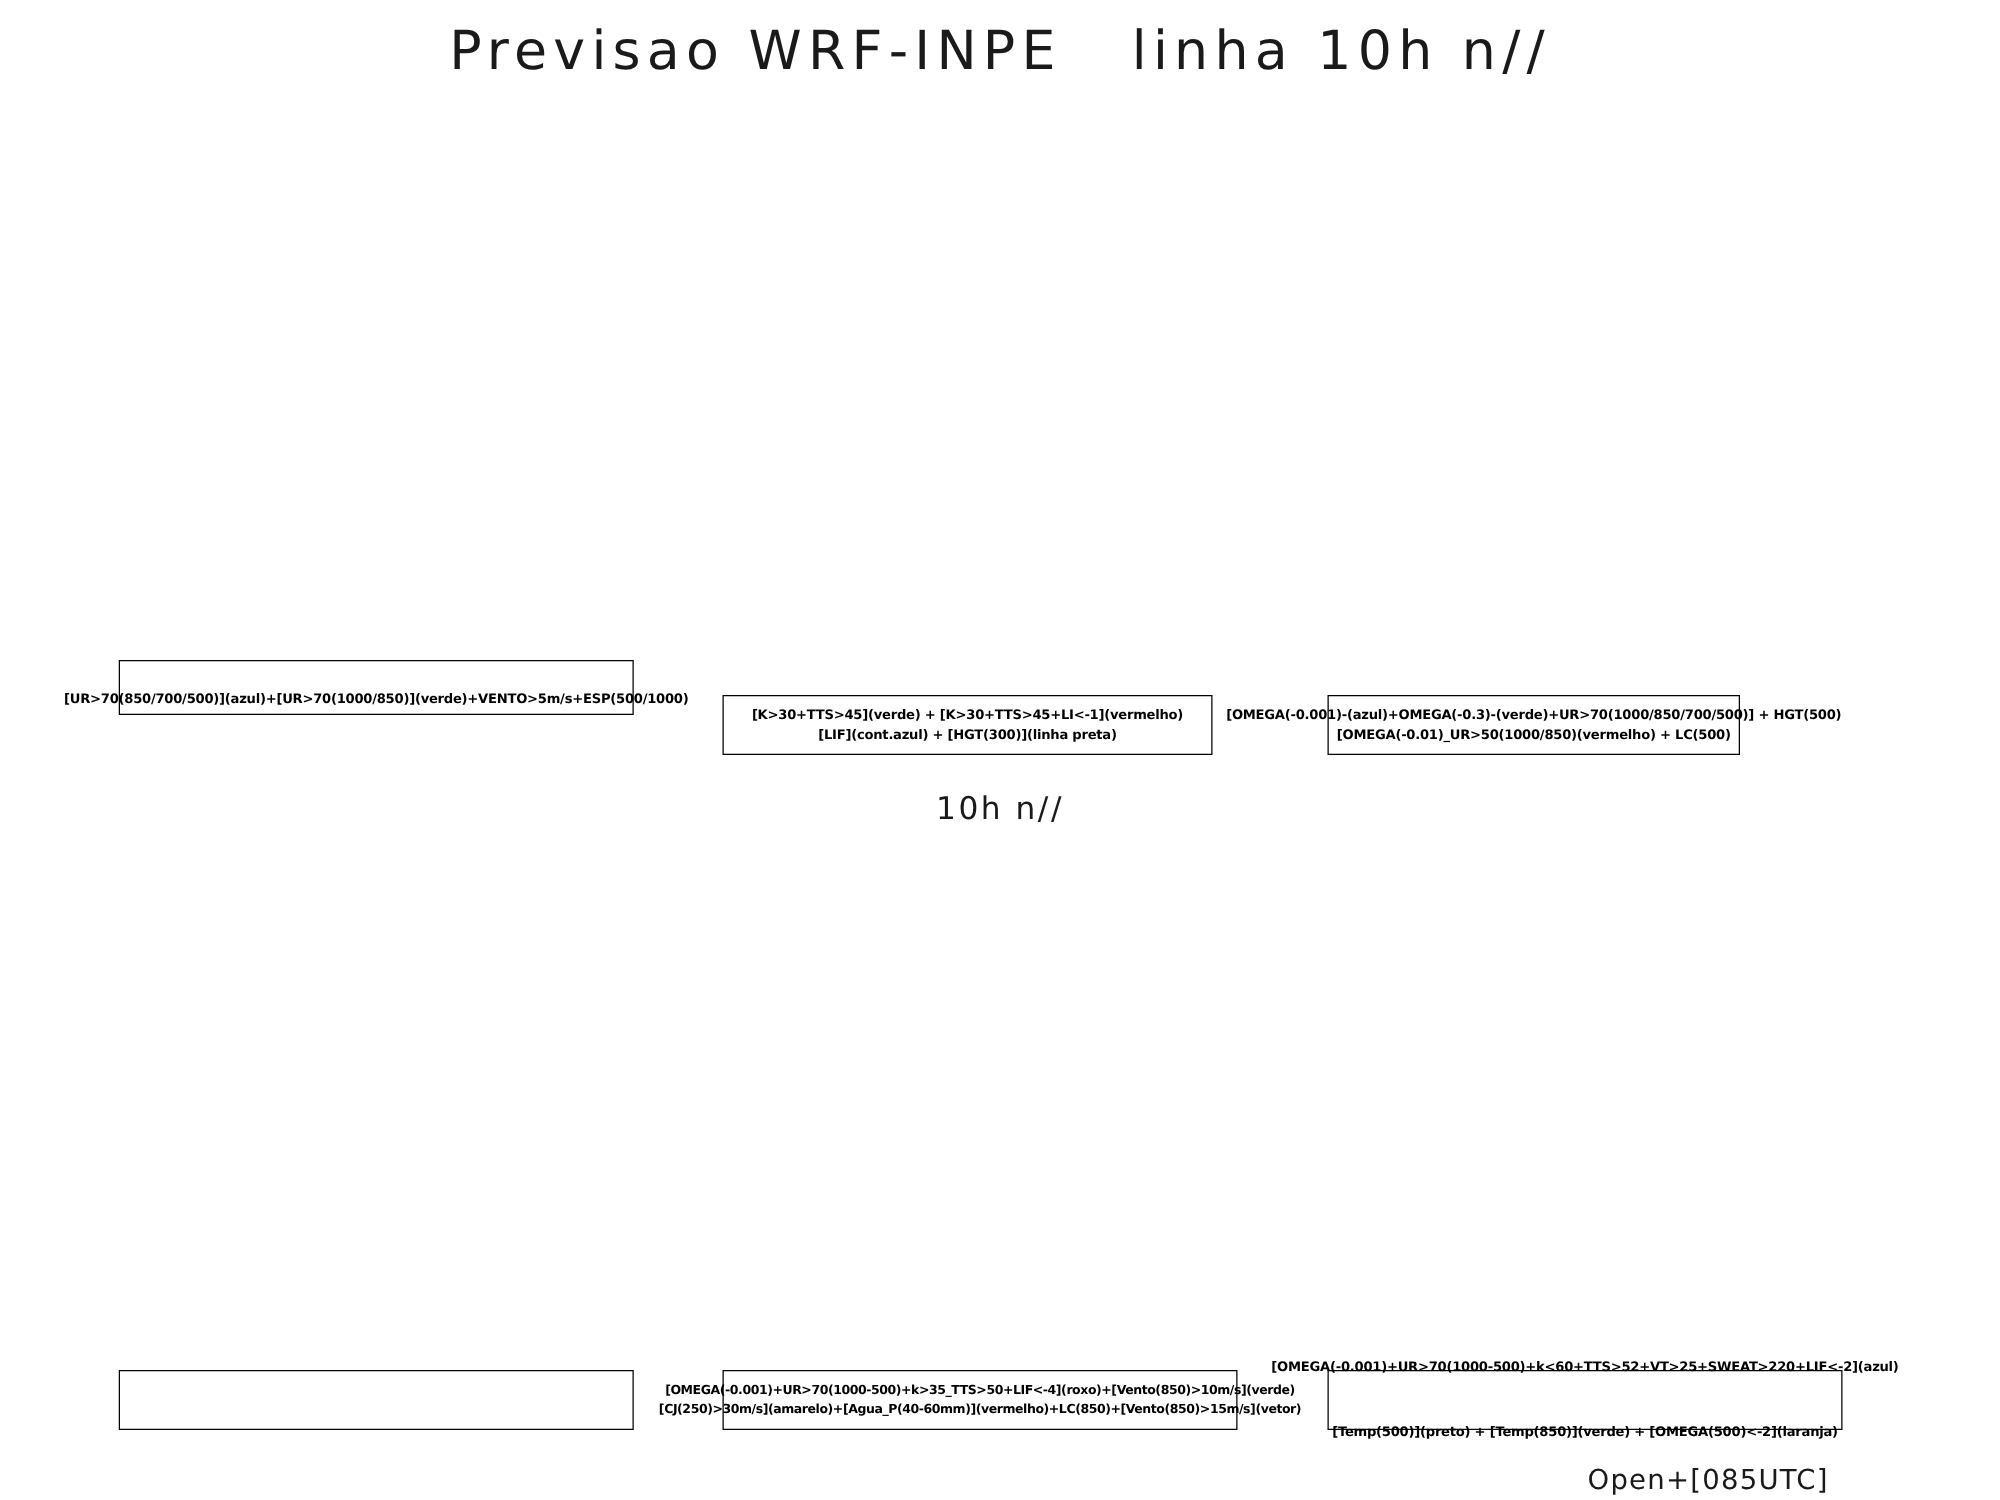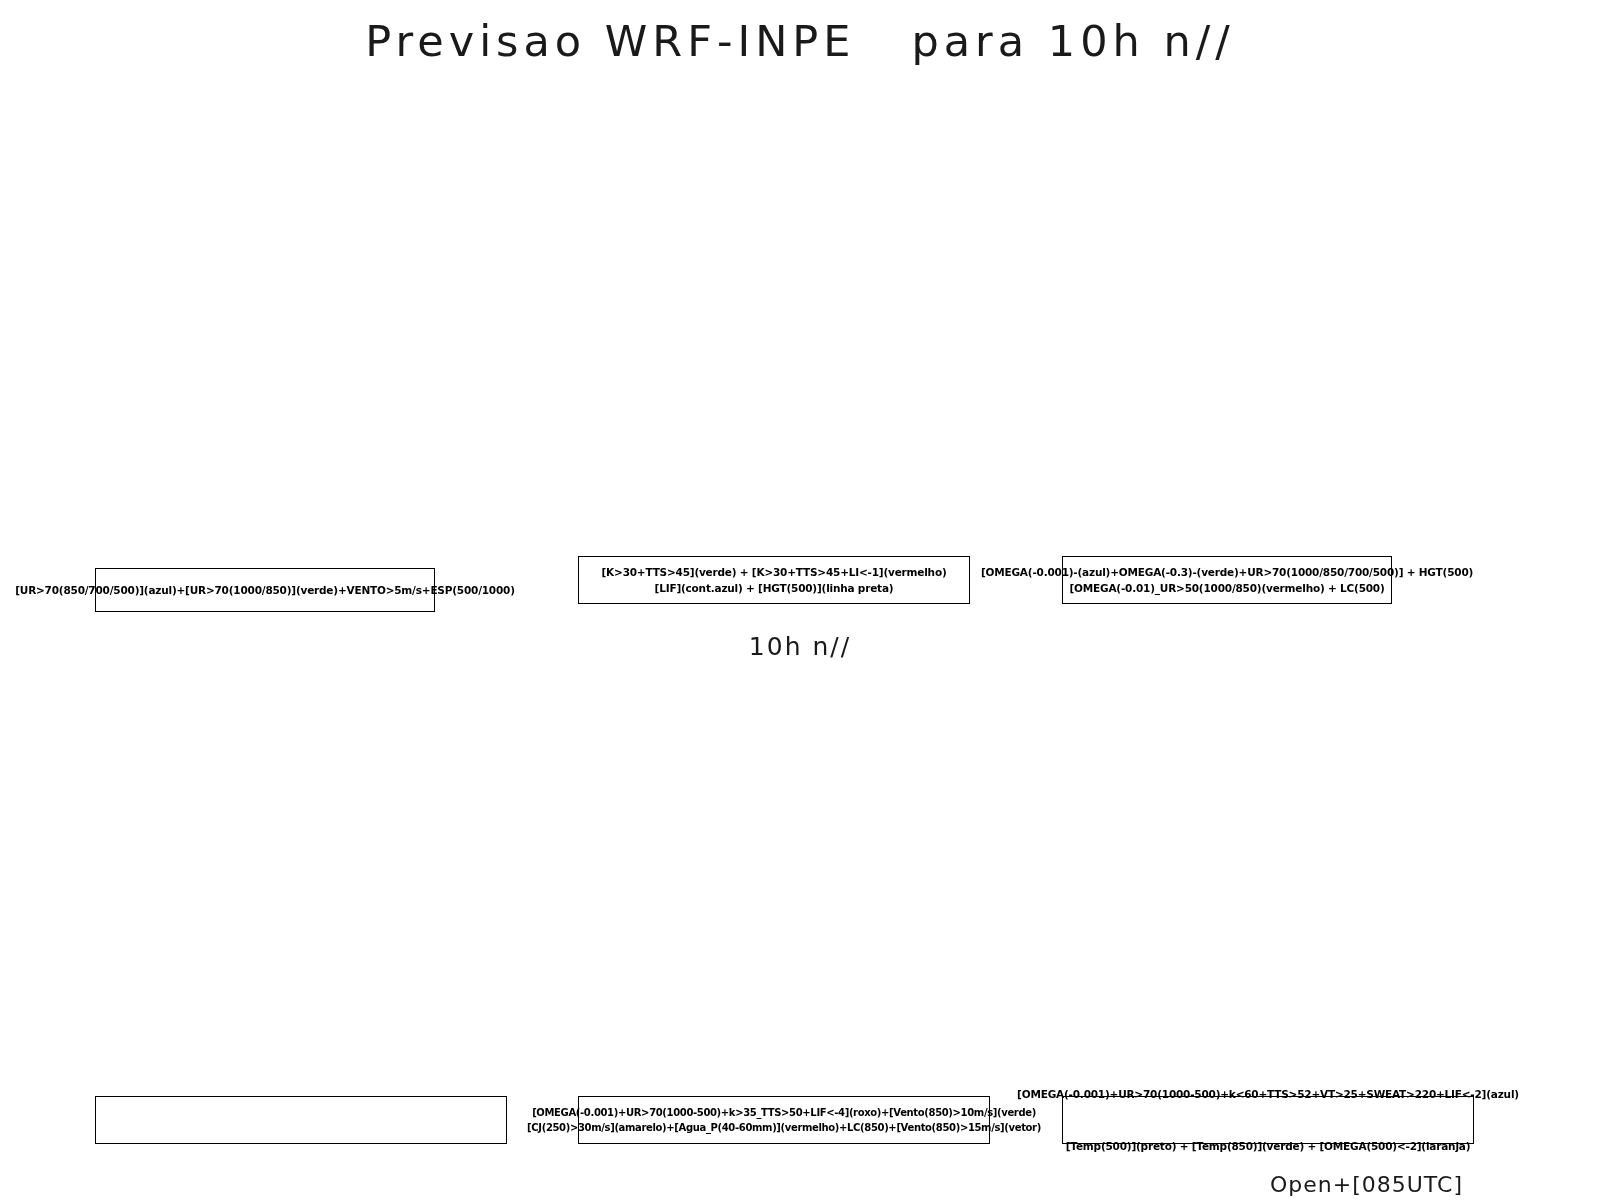--- a/index.html
+++ b/index.html
@@ -73,43 +73,43 @@
     font-size: 10.5px;
     font-weight: bold;
     line-height: 1.55;
     color: #000000;
     white-space: nowrap;
     text-align: center;
     letter-spacing: -0.2px;
   }
 
   
-  .box-t1 { left: 95px;  top: 568px; width: 340px; height: 44px; }
+  .box-t1 { left: 95px;  top: 528px; width: 412px; height: 44px; justify-content: flex-end; }
   .box-t2 { left: 578px; top: 556px; width: 392px; height: 48px; }
   .box-t3 { left: 1062px;top: 556px; width: 330px; height: 48px; }
 
   
   .box-b1 { left: 95px;  top: 1096px; width: 412px; height: 48px; }
   .box-b2 { left: 578px; top: 1096px; width: 412px; height: 48px; }
   .box-b3 { left: 1062px;top: 1096px; width: 412px; height: 48px; gap: 36px; }
 
   .box-b2 .legend-line { font-size: 10px; letter-spacing: -0.35px; }
 </style>
 </head>
 <body>
 
-<div class="main-title">Previsao WRF-INPE   para 10h n//</div>
+<div class="main-title">Previsao WRF-INPE   linha 10h n//</div>
 
 <div class="legend-box box-t1">
   <div class="legend-line">[UR&gt;70(850/700/500)](azul)+[UR&gt;70(1000/850)](verde)+VENTO&gt;5m/s+ESP(500/1000)</div>
 </div>
 
 <div class="legend-box box-t2">
   <div class="legend-line">[K&gt;30+TTS&gt;45](verde)  +  [K&gt;30+TTS&gt;45+LI&lt;-1](vermelho)</div>
-  <div class="legend-line">[LIF](cont.azul)  +  [HGT(500)](linha preta)</div>
+  <div class="legend-line">[LIF](cont.azul)  +  [HGT(300)](linha preta)</div>
 </div>
 
 <div class="legend-box box-t3">
   <div class="legend-line">[OMEGA(-0.001)-(azul)+OMEGA(-0.3)-(verde)+UR&gt;70(1000/850/700/500)] + HGT(500)</div>
   <div class="legend-line">[OMEGA(-0.01)_UR&gt;50(1000/850)(vermelho) + LC(500)</div>
 </div>
 
 <div class="sub-title">10h n//</div>
 
 <div class="legend-box box-b1">

